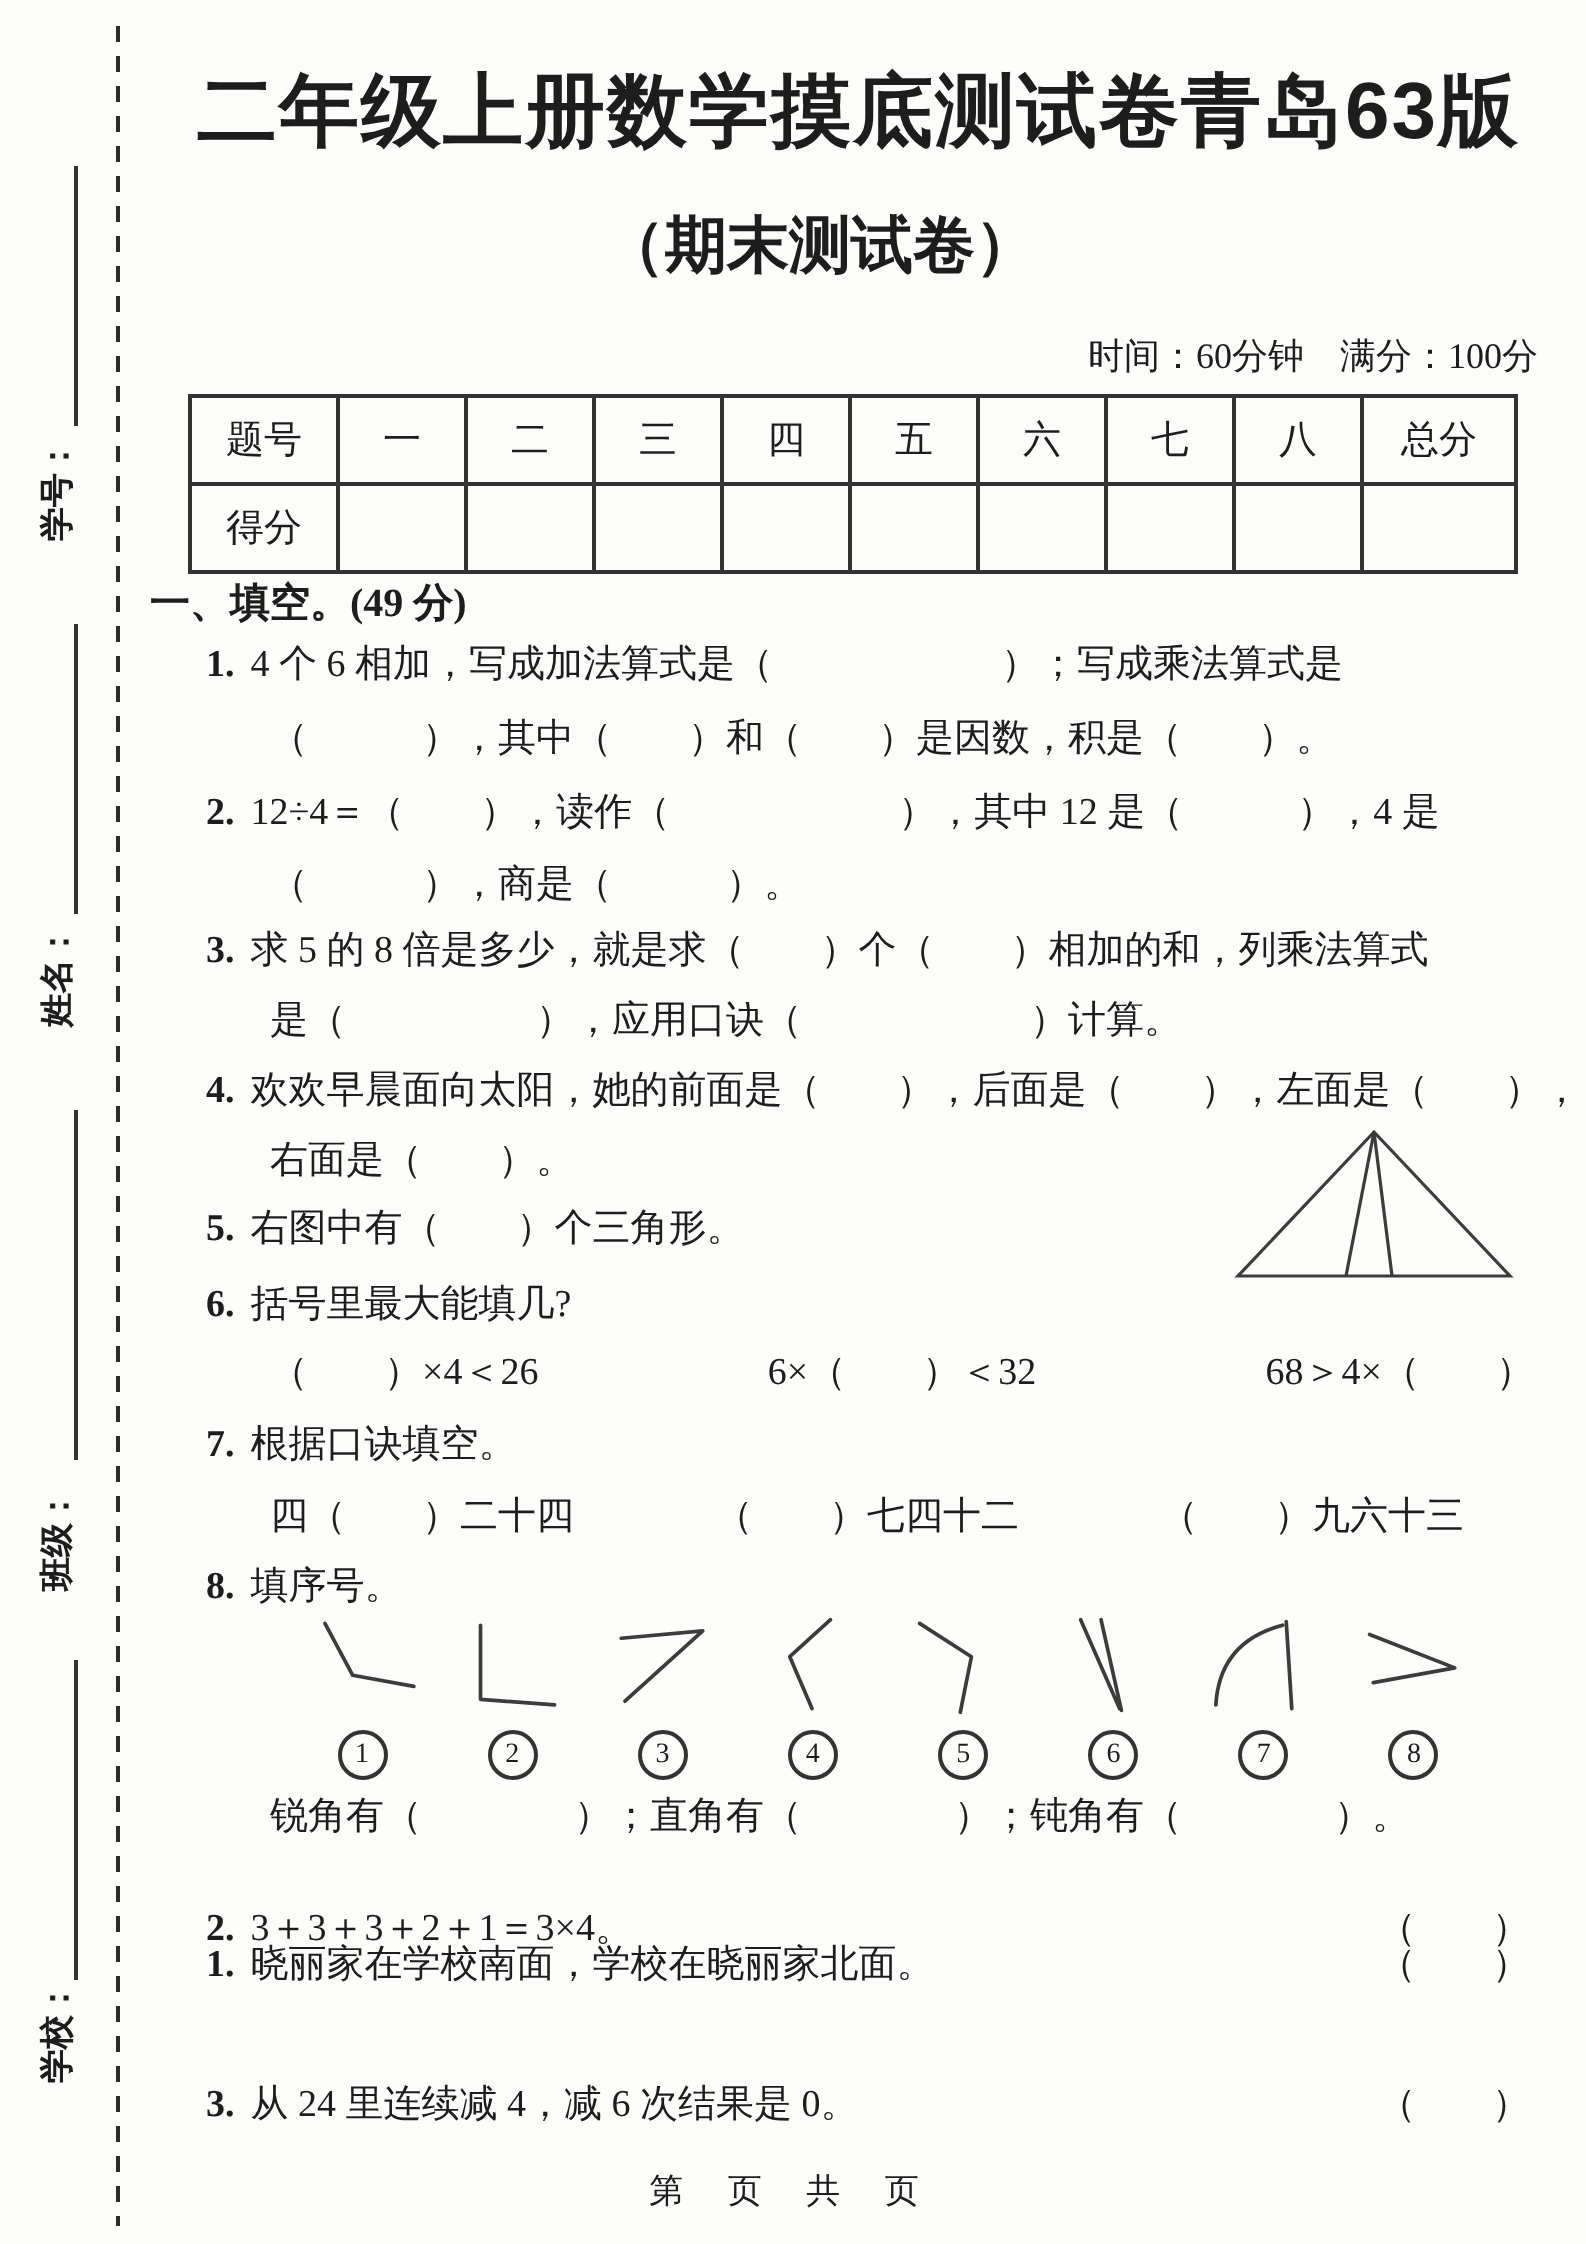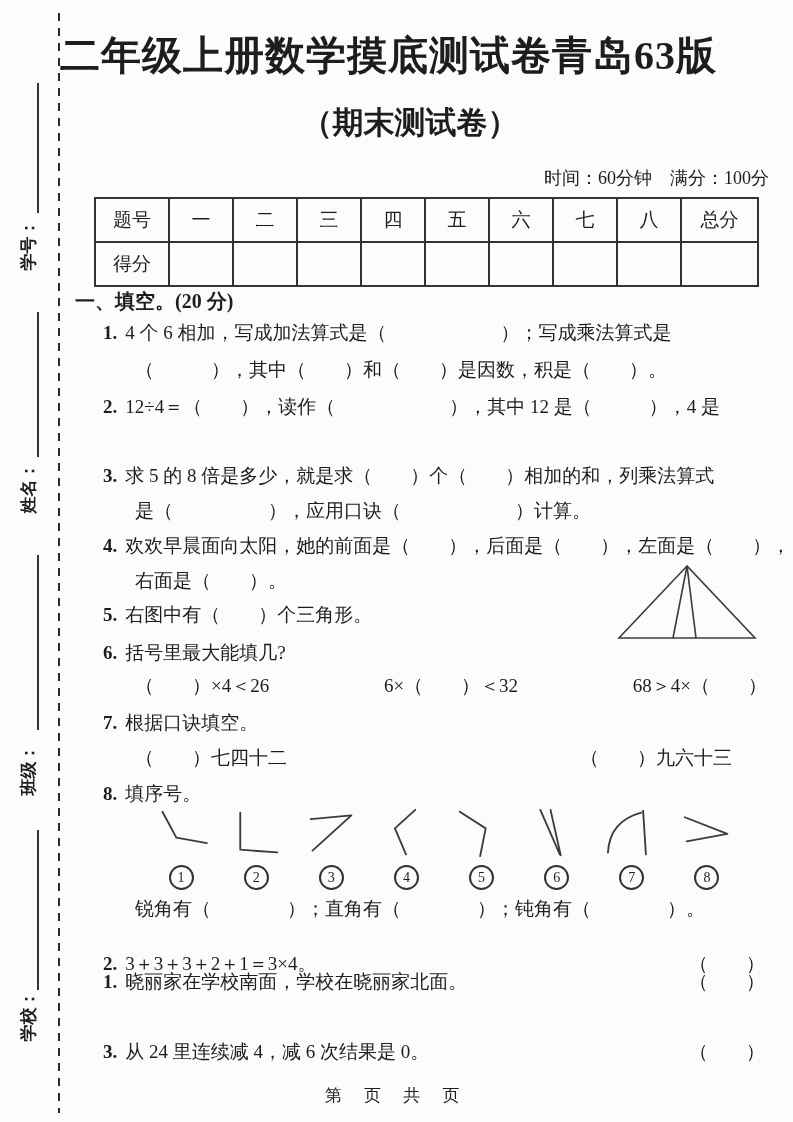--- a/index.html
+++ b/index.html
@@ -8,22 +8,22 @@
     font-family:"Liberation Serif","DejaVu Serif",serif;color:#1d1d1d;
     overflow:hidden;
   }
   
   .dashline{position:absolute;left:58px;top:13px;height:1100px;width:2px;
     background:repeating-linear-gradient(to bottom,#2b2b2b 0 8px,transparent 8px 15px);}
   .mline{position:absolute;left:37px;width:2px;background:#333;}
   .vlabel{position:absolute;left:-1px;width:58px;height:22px;display:flex;align-items:center;justify-content:center;
     transform:rotate(-90deg);font-size:17px;font-weight:bold;white-space:pre;}
   
-  .title{position:absolute;top:30px;left:60px;width:700px;text-align:left;
-    font-family:Liberation Serif, serif;font-weight:bold;font-size:40px;line-height:52px;letter-spacing:1px;}
+  .title{position:absolute;top:30px;left:60px;width:700px;text-align:right;
+    font-family:Liberation Sans, sans-serif;font-weight:bold;font-size:40px;line-height:52px;letter-spacing:1px;}
   .subtitle{position:absolute;top:100px;left:60px;width:700px;text-align:center;
     font-family:"Liberation Sans","DejaVu Sans",sans-serif;font-weight:bold;font-size:31px;line-height:46px;}
   .meta{position:absolute;top:166px;right:24px;font-size:18px;white-space:pre;}
   
   table.score{position:absolute;top:197px;left:94px;border-collapse:collapse;table-layout:fixed;}
   table.score td{border:2px solid #333;height:42px;text-align:center;font-size:19px;padding:0;}
   td.c-hdr{width:72px;border-radius:18px;}
   td.c-num{width:62px;}
   td.c-tot{width:75px;}
   
@@ -82,26 +82,27 @@
       <td></td>
       <td></td>
       <td></td>
       <td></td>
       <td></td>
       <td></td>
     </tr>
   </tbody>
     </table>
 
-  <div class="sec-title" style="top:288px">一、填空。(20 分)</div>
+  <div class="sec-title" style="top:288px">一、填空。(49 分)</div>
 
   <div class="qline" style="left:103px;top:320px"><b class="qnum">1.</b><span>4 个 6 相加，写成加法算式是（　　　　　　）；写成乘法算式是</span></div>
   <div class="qline" style="left:135px;top:357px">（　　　），其中（　　）和（　　）是因数，积是（　　）。</div>
 
   <div class="qline" style="left:103px;top:394px"><b class="qnum">2.</b><span>12÷4＝（　　），读作（　　　　　　），其中 12 是（　　　），4 是</span></div>
+  <div class="qline" style="left:135px;top:430px">（　　　），商是（　　　）。</div>
 
   <div class="qline" style="left:103px;top:463px"><b class="qnum">3.</b><span>求 5 的 8 倍是多少，就是求（　　）个（　　）相加的和，列乘法算式</span></div>
   <div class="qline" style="left:135px;top:498px">是（　　　　　），应用口诀（　　　　　　）计算。</div>
 
   <div class="qline" style="left:103px;top:533px"><b class="qnum">4.</b><span>欢欢早晨面向太阳，她的前面是（　　），后面是（　　），左面是（　　），</span></div>
   <div class="qline" style="left:135px;top:568px">右面是（　　）。</div>
 
   <div class="qline" style="left:103px;top:602px"><b class="qnum">5.</b><span>右图中有（　　）个三角形。</span></div>
 
   <svg class="tri" viewBox="0 0 142 78">
@@ -112,20 +113,21 @@
 
   <div class="qline" style="left:103px;top:640px"><b class="qnum">6.</b><span>括号里最大能填几?</span></div>
   <div class="flexrow" style="left:135px;top:673px;width:632px">
     <span>（　　）×4＜26</span>
     <span>6×（　　）＜32</span>
     <span>68＞4×（　　）</span>
   </div>
 
   <div class="qline" style="left:103px;top:710px"><b class="qnum">7.</b><span>根据口诀填空。</span></div>
   <div class="flexrow" style="left:135px;top:745px;width:597px">
+    <span>四（　　）二十四</span>
     <span>（　　）七四十二</span>
     <span>（　　）九六十三</span>
   </div>
 
   <div class="qline" style="left:103px;top:781px"><b class="qnum">8.</b><span>填序号。</span></div>
 
   <div class="figrow">
     <div class="figcol">
       <svg class="angle" viewBox="0 0 60 54">
           <polyline points="10,4 25,32 58,38"></polyline>

